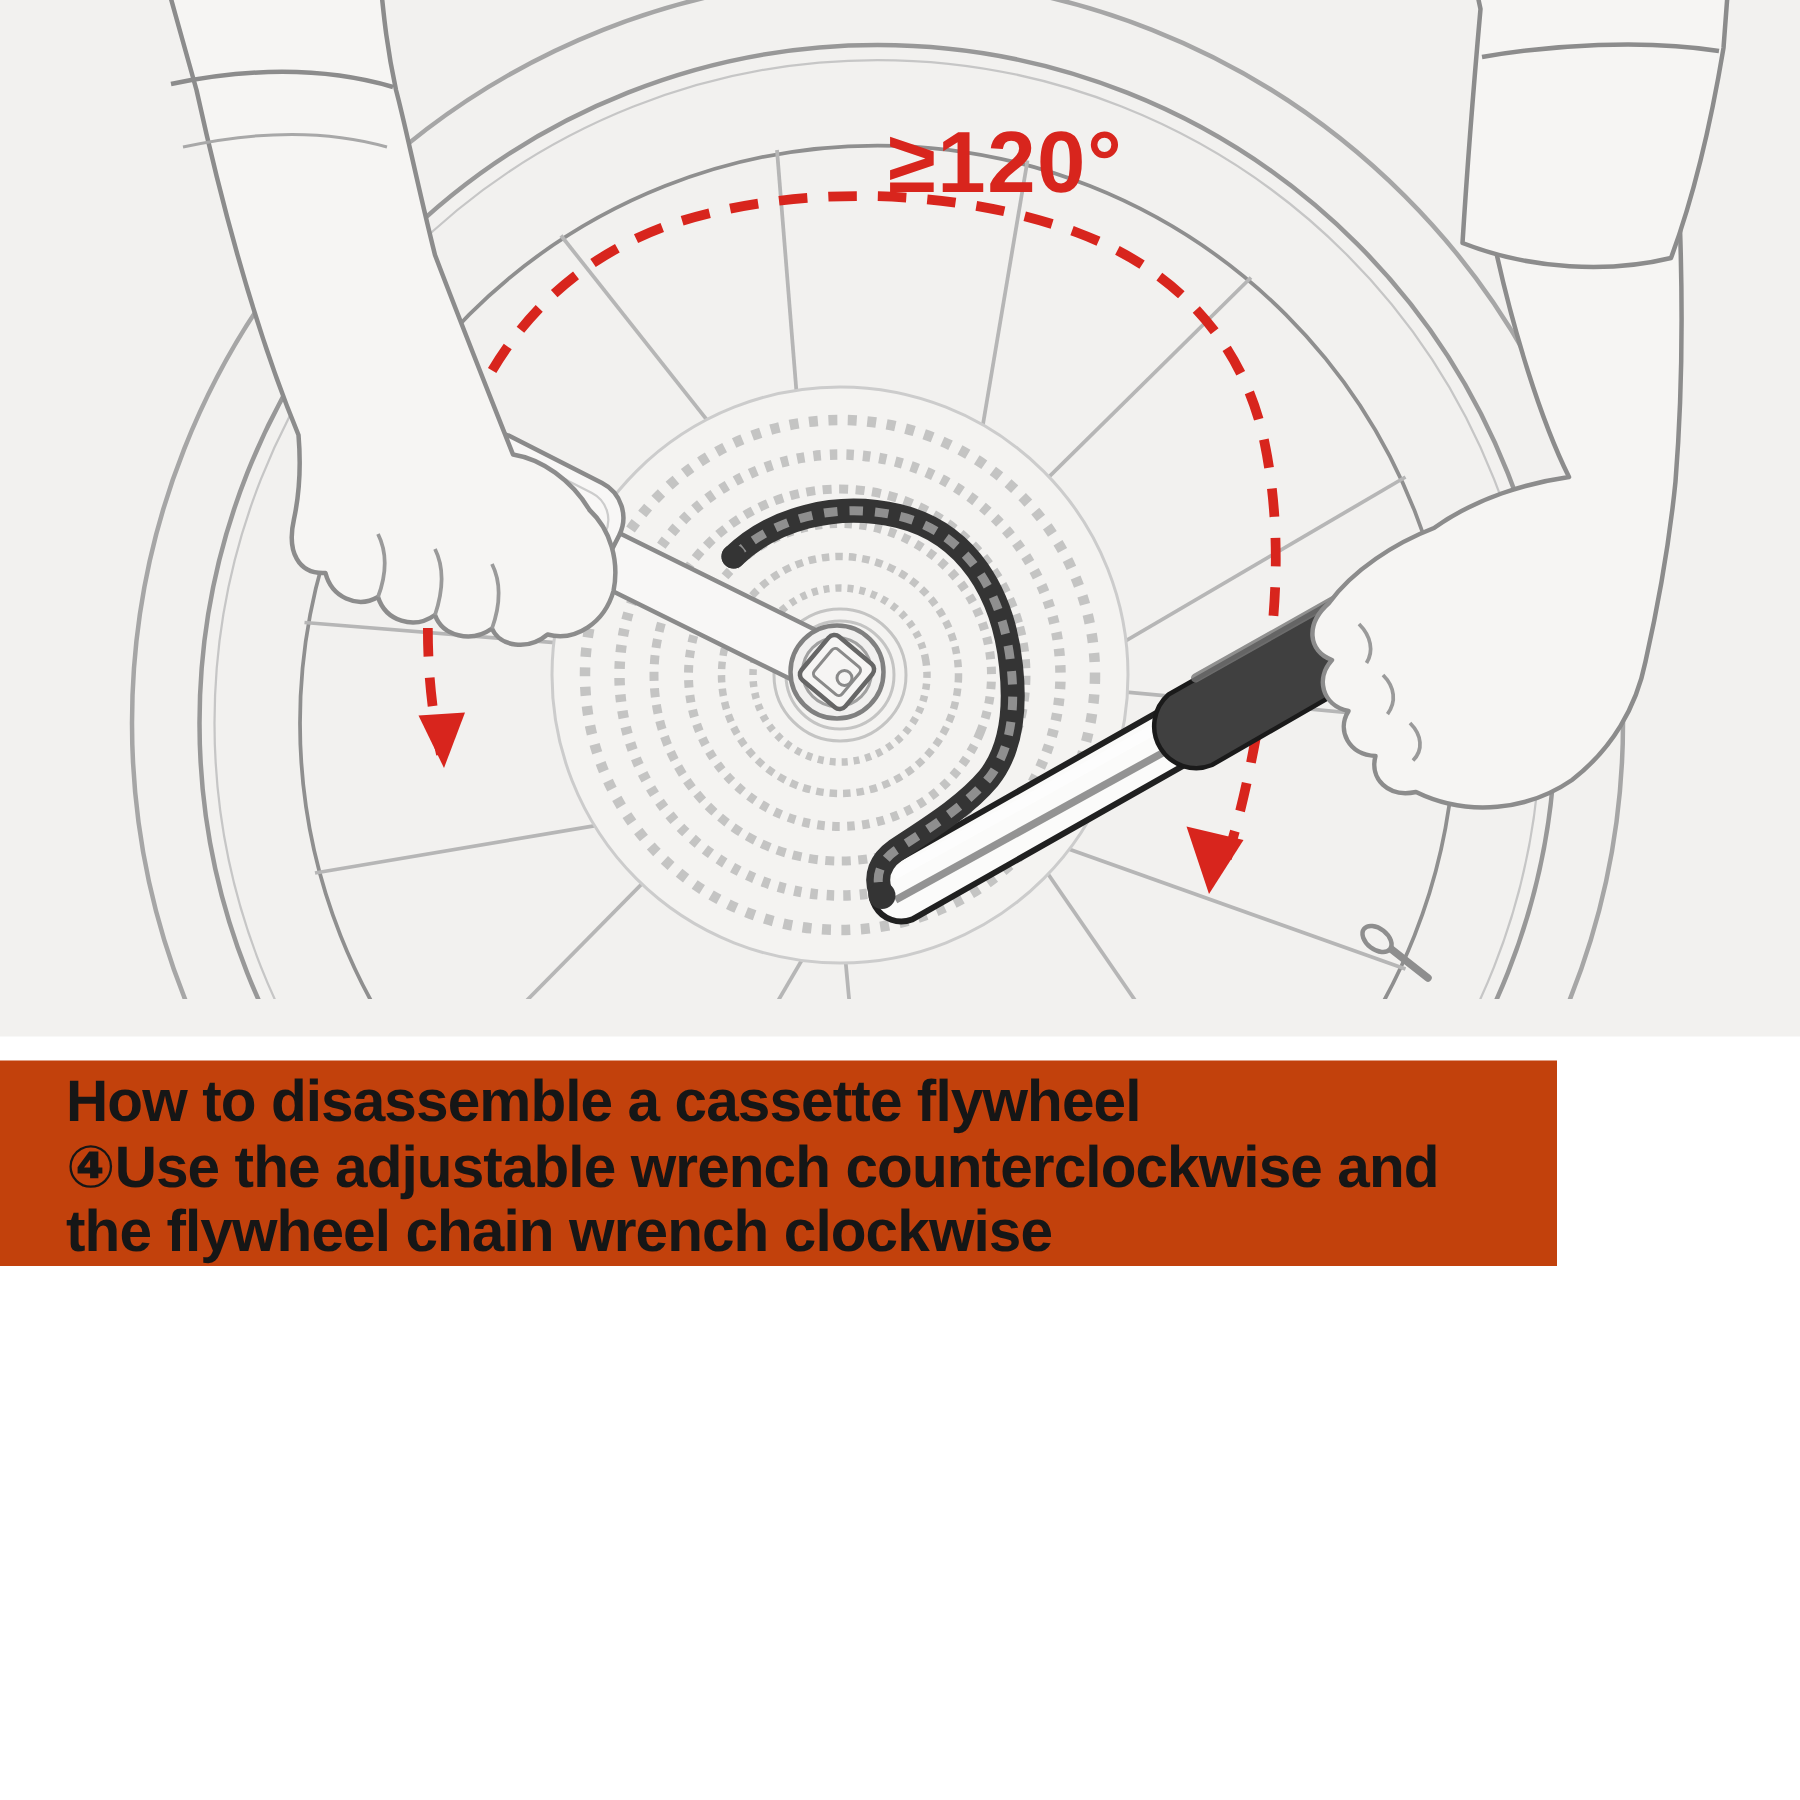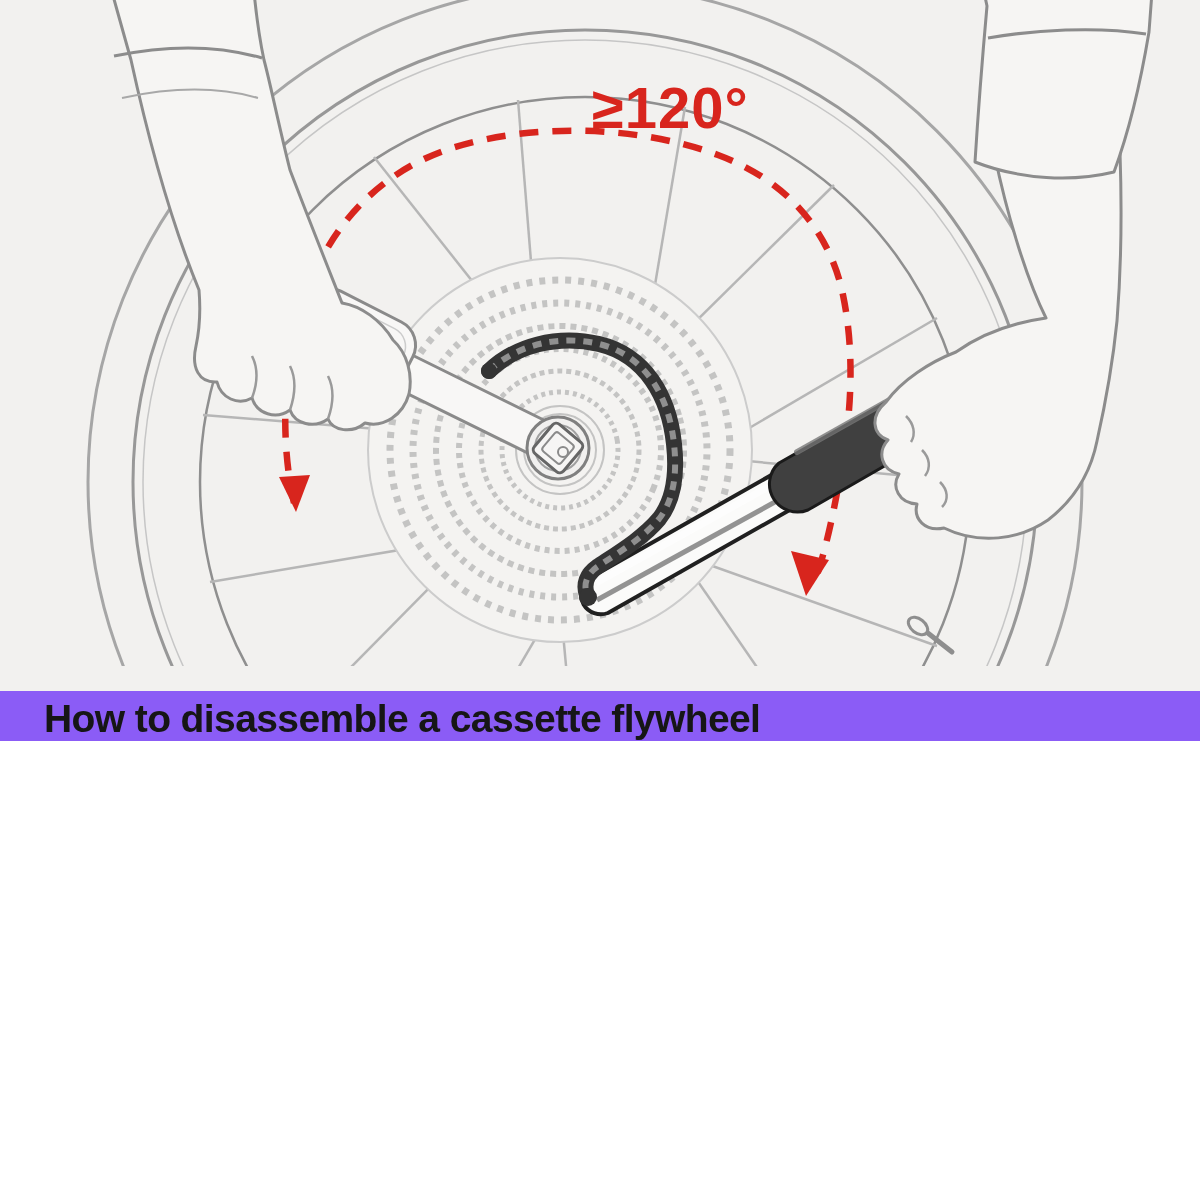--- a/index.html
+++ b/index.html
@@ -1,19 +1,19 @@
 <!DOCTYPE html>
 <html><head>
 <meta charset="utf-8">
 <style>
   html,body{margin:0;padding:0;background:#ffffff;}
   body{width:1200px;height:1200px;overflow:hidden;font-family:"Liberation Sans","DejaVu Sans",sans-serif;}
   .figure{position:relative;width:1200px;height:691px;background:#f2f1ef;}
   .figure svg{position:absolute;left:0;top:0;}
-  .instructions{width:1200px;box-sizing:border-box;padding:6px 38px 0 44px;background:#8b5cf6;}
+  .instructions{width:1038px;box-sizing:border-box;padding:6px 38px 0 44px;background:#c2410c;margin-top:16px;}
   .instructions p{
     margin:0;
     font-weight:bold;
     font-size:39px;
     line-height:43.5px;
     letter-spacing:-0.6px;
     color:#161616;
   }
 </style>
 </head>
@@ -121,13 +121,14 @@
       <path d="M 940 482 C 948 490 949 500 942 507"></path>
     </g>
   </g>
 
   <text x="592" y="128" font-family="&quot;Liberation Sans&quot;,&quot;DejaVu Sans&quot;,sans-serif" font-size="58" font-weight="bold" fill="#d8251d" letter-spacing="1">≥120°</text>
 </svg>
 </div>
 
 <div class="instructions">
   <p>How to disassemble a cassette flywheel</p>
+  <p>④Use the adjustable wrench counterclockwise and the flywheel chain wrench clockwise</p>
 </div>
 
 </body></html>

